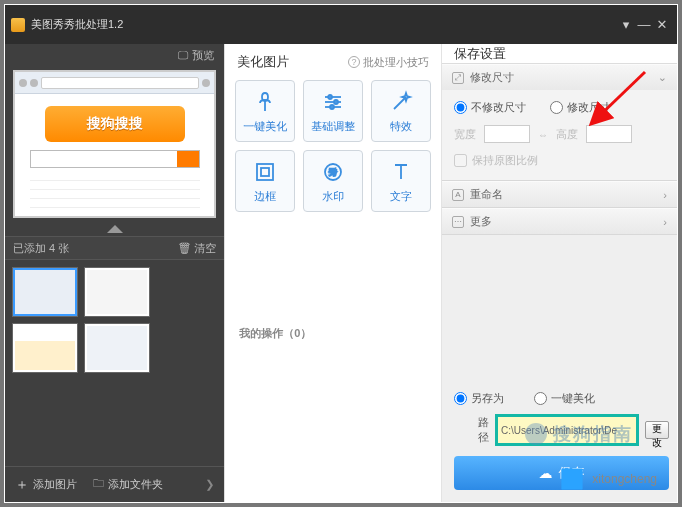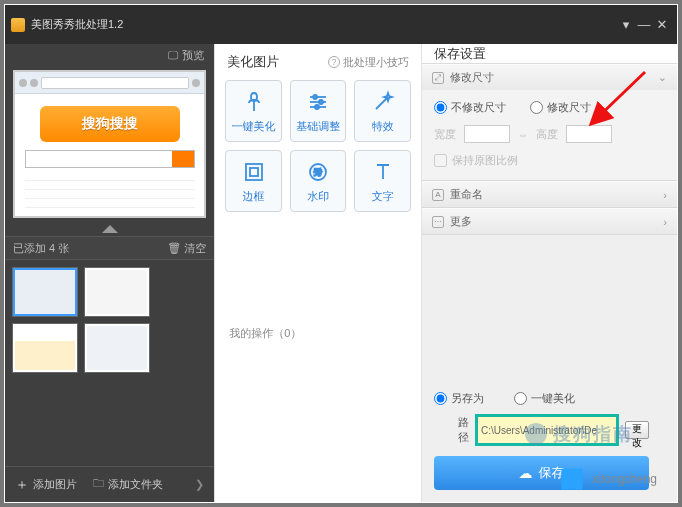--- a/index.html
+++ b/index.html
@@ -46,41 +46,41 @@
   .beautify-head{height:36px;display:flex;align-items:center;padding:0 12px;font-size:13px;color:#333;}
   .beautify-head .spacer{flex:1;}
   .tips{font-size:11px;color:#888;display:flex;align-items:center;gap:3px;}
   .tips .q{width:12px;height:12px;border:1px solid #aaa;border-radius:50%;font-size:9px;line-height:11px;text-align:center;color:#aaa;}
   .tile-grid{padding:0 10px;display:grid;grid-template-columns:repeat(3,1fr);gap:8px;}
   .tile{height:62px;border:1px solid #cfd6dd;border-radius:4px;background:#f7fafd;display:flex;flex-direction:column;align-items:center;justify-content:center;gap:4px;cursor:pointer;}
   .tile .ticon{width:26px;height:26px;display:flex;align-items:center;justify-content:center;}
   .tile .tlabel{font-size:11px;color:#2b7dd6;}
   .ticon svg{width:24px;height:24px;}
   .ticon svg *{stroke:#3b8fe0;fill:none;stroke-width:1.8;}
-  .my-ops{margin-top:auto;padding:10px 14px;font-size:11px;color:#888; height:186px;}
+  .my-ops{margin-top:auto;padding:10px 14px;font-size:11px;color:#888; height:186px;font-weight:bold;}
   
   .right-panel{flex:1;background:#efefef;display:flex;flex-direction:column;font-size:11px;color:#555;}
   .save-head{height:20px;background:#fff;border-bottom:1px solid #ddd;display:flex;align-items:center;padding:0 12px;font-size:13px;color:#333;}
   .accordion{border-bottom:1px solid #d8d8d8;}
   .acc-header{height:26px;background:linear-gradient(#f6f6f6,#e9e9e9);border-top:1px solid #fbfbfb;display:flex;align-items:center;padding:0 10px;gap:6px;cursor:pointer;color:#666;}
   .acc-header .aicon{width:12px;height:12px;border:1px solid #aaa;border-radius:2px;font-size:8px;line-height:10px;text-align:center;color:#888;}
   .acc-header .chev{margin-left:auto;color:#999;}
   .acc-body{background:#f3f3f3;padding:10px 12px 12px 12px;position:relative;}
   .radio-row{display:flex;align-items:flex-start;gap:24px;margin-bottom:10px;}
   .radio{display:flex;align-items:center;gap:4px;}
   .radio input{margin:0;}
   .dim-row{display:flex;align-items:center;gap:8px;color:#bbb;margin-bottom:10px;}
   .dim-row input{width:46px;height:18px;border:1px solid #ccc;background:#fff;font-size:11px;padding:0 3px;}
   .link-icon{color:#bbb;font-size:10px;}
   .check-row{display:flex;align-items:center;gap:5px;color:#bbb;}
   .check-row input{margin:0;}
   .red-arrow{position:absolute;top:-18px;right:30px;pointer-events:none;}
   .red-arrow svg{overflow:visible;}
   .spacer-fill{flex:1;}
-  .save-bottom{padding:10px 28px 12px 12px;background:#efefef;}
+  .save-bottom{padding:10px 8px 12px 12px;background:#efefef;}
   .save-radio-row{display:flex;align-items:center;gap:30px;margin-bottom:8px;}
   .path-row{display:flex;align-items:center;gap:6px;margin-bottom:10px;margin-left:24px;}
   .path-row input{flex:1;height:32px;border:3px solid #14b8a6;background:#fef9c3;font-size:10px;padding:0 3px;color:#666;}
   .path-row button{height:18px;font-size:10px;border:1px solid #999;background:linear-gradient(#fefefe,#e3e3e3);padding:0 6px;cursor:pointer;border-radius:2px;}
   .save-btn{width:100%;height:34px;border:none;border-radius:4px;background:linear-gradient(#57b4ff,#2c8ae6);color:#fff;font-size:13px;display:flex;align-items:center;justify-content:center;gap:6px;cursor:pointer;}
   .save-btn .cloud{font-size:14px;}
   
   .wm1{position:absolute;right:44px;bottom:56px;color:rgba(80,130,180,.45);font-size:18px;font-weight:bold;letter-spacing:2px;display:flex;align-items:center;gap:6px;pointer-events:none;}
   .wm1 .wlogo{width:22px;height:22px;border-radius:50%;background:rgba(90,140,190,.4);}
   .wm2{position:absolute;right:20px;bottom:8px;color:#3fa8ff;font-size:12px;pointer-events:none;display:flex;align-items:center;gap:5px;}

